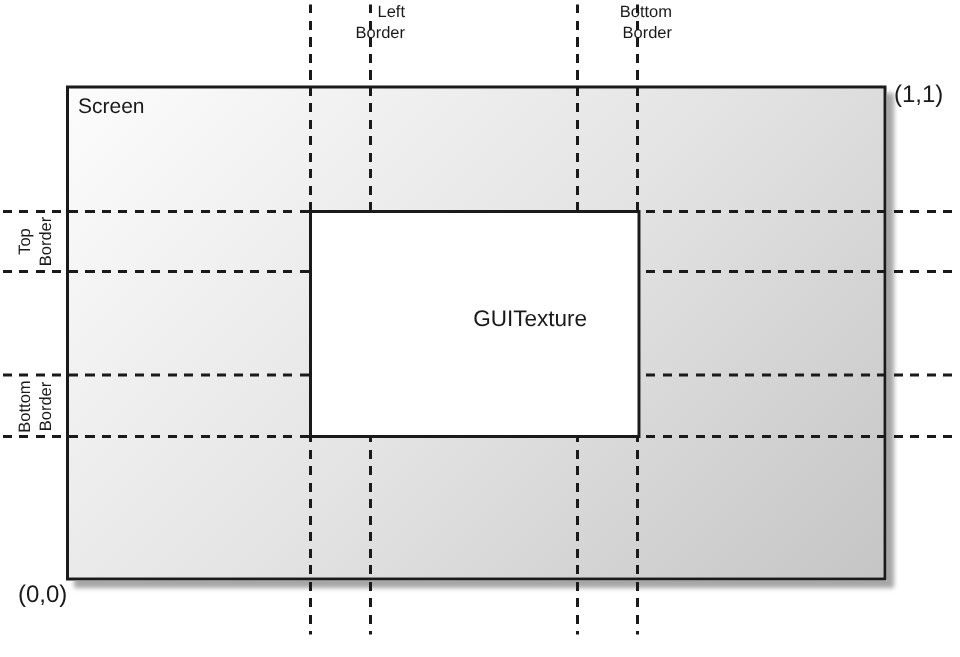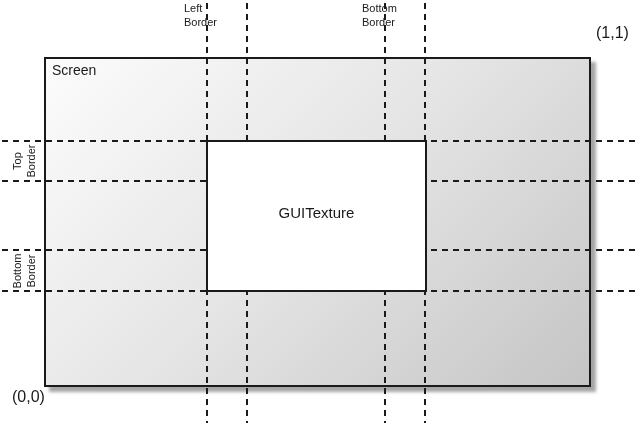--- a/index.html
+++ b/index.html
@@ -56,21 +56,21 @@
   .hguide-bottom-outer { top: 290px; }
   .vguide-left-outer   { left: 206px; }
   .vguide-left-inner   { left: 246px; }
   .vguide-right-inner  { left: 384px; }
   .vguide-right-outer  { left: 424px; }
 
   
   .label { position: absolute; white-space: nowrap; }
   .border-label-top {
     top: 1px; width: 86px;
-    text-align: left;
+    text-align: right;
     font-size: 11px; line-height: 14px;
   }
   .left-border-label  { left: 184px; }
   .right-border-label { left: 362px; }
 
   .border-label-side {
     width: 48px; height: 28px;
     text-align: center;
     font-size: 11px; line-height: 14px;
     transform: rotate(-90deg);
@@ -80,23 +80,24 @@
   .bottom-border-label { left: 0px; top: 257px; }
 
   .screen-label {
     left: 52px; top: 62px;
     font-size: 14px;
   }
   .texture-label {
     left: 206px; top: 204px; width: 221px;
     text-align: center;
     font-size: 15px;
+    padding-left: 37px;
   }
   .corner-label { font-size: 16px; }
-  .corner-top-right   { left: 596px; top: 24px; }
+  .corner-top-right   { left: 596px; top: 55px; }
   .corner-bottom-left { left: 12px;  top: 388px; }
 </style>
 </head>
 <body>
 
 <div class="canvas">
 
   <div class="screen-rect"></div>
 
   <div class="hguide hguide-top-outer"></div>

